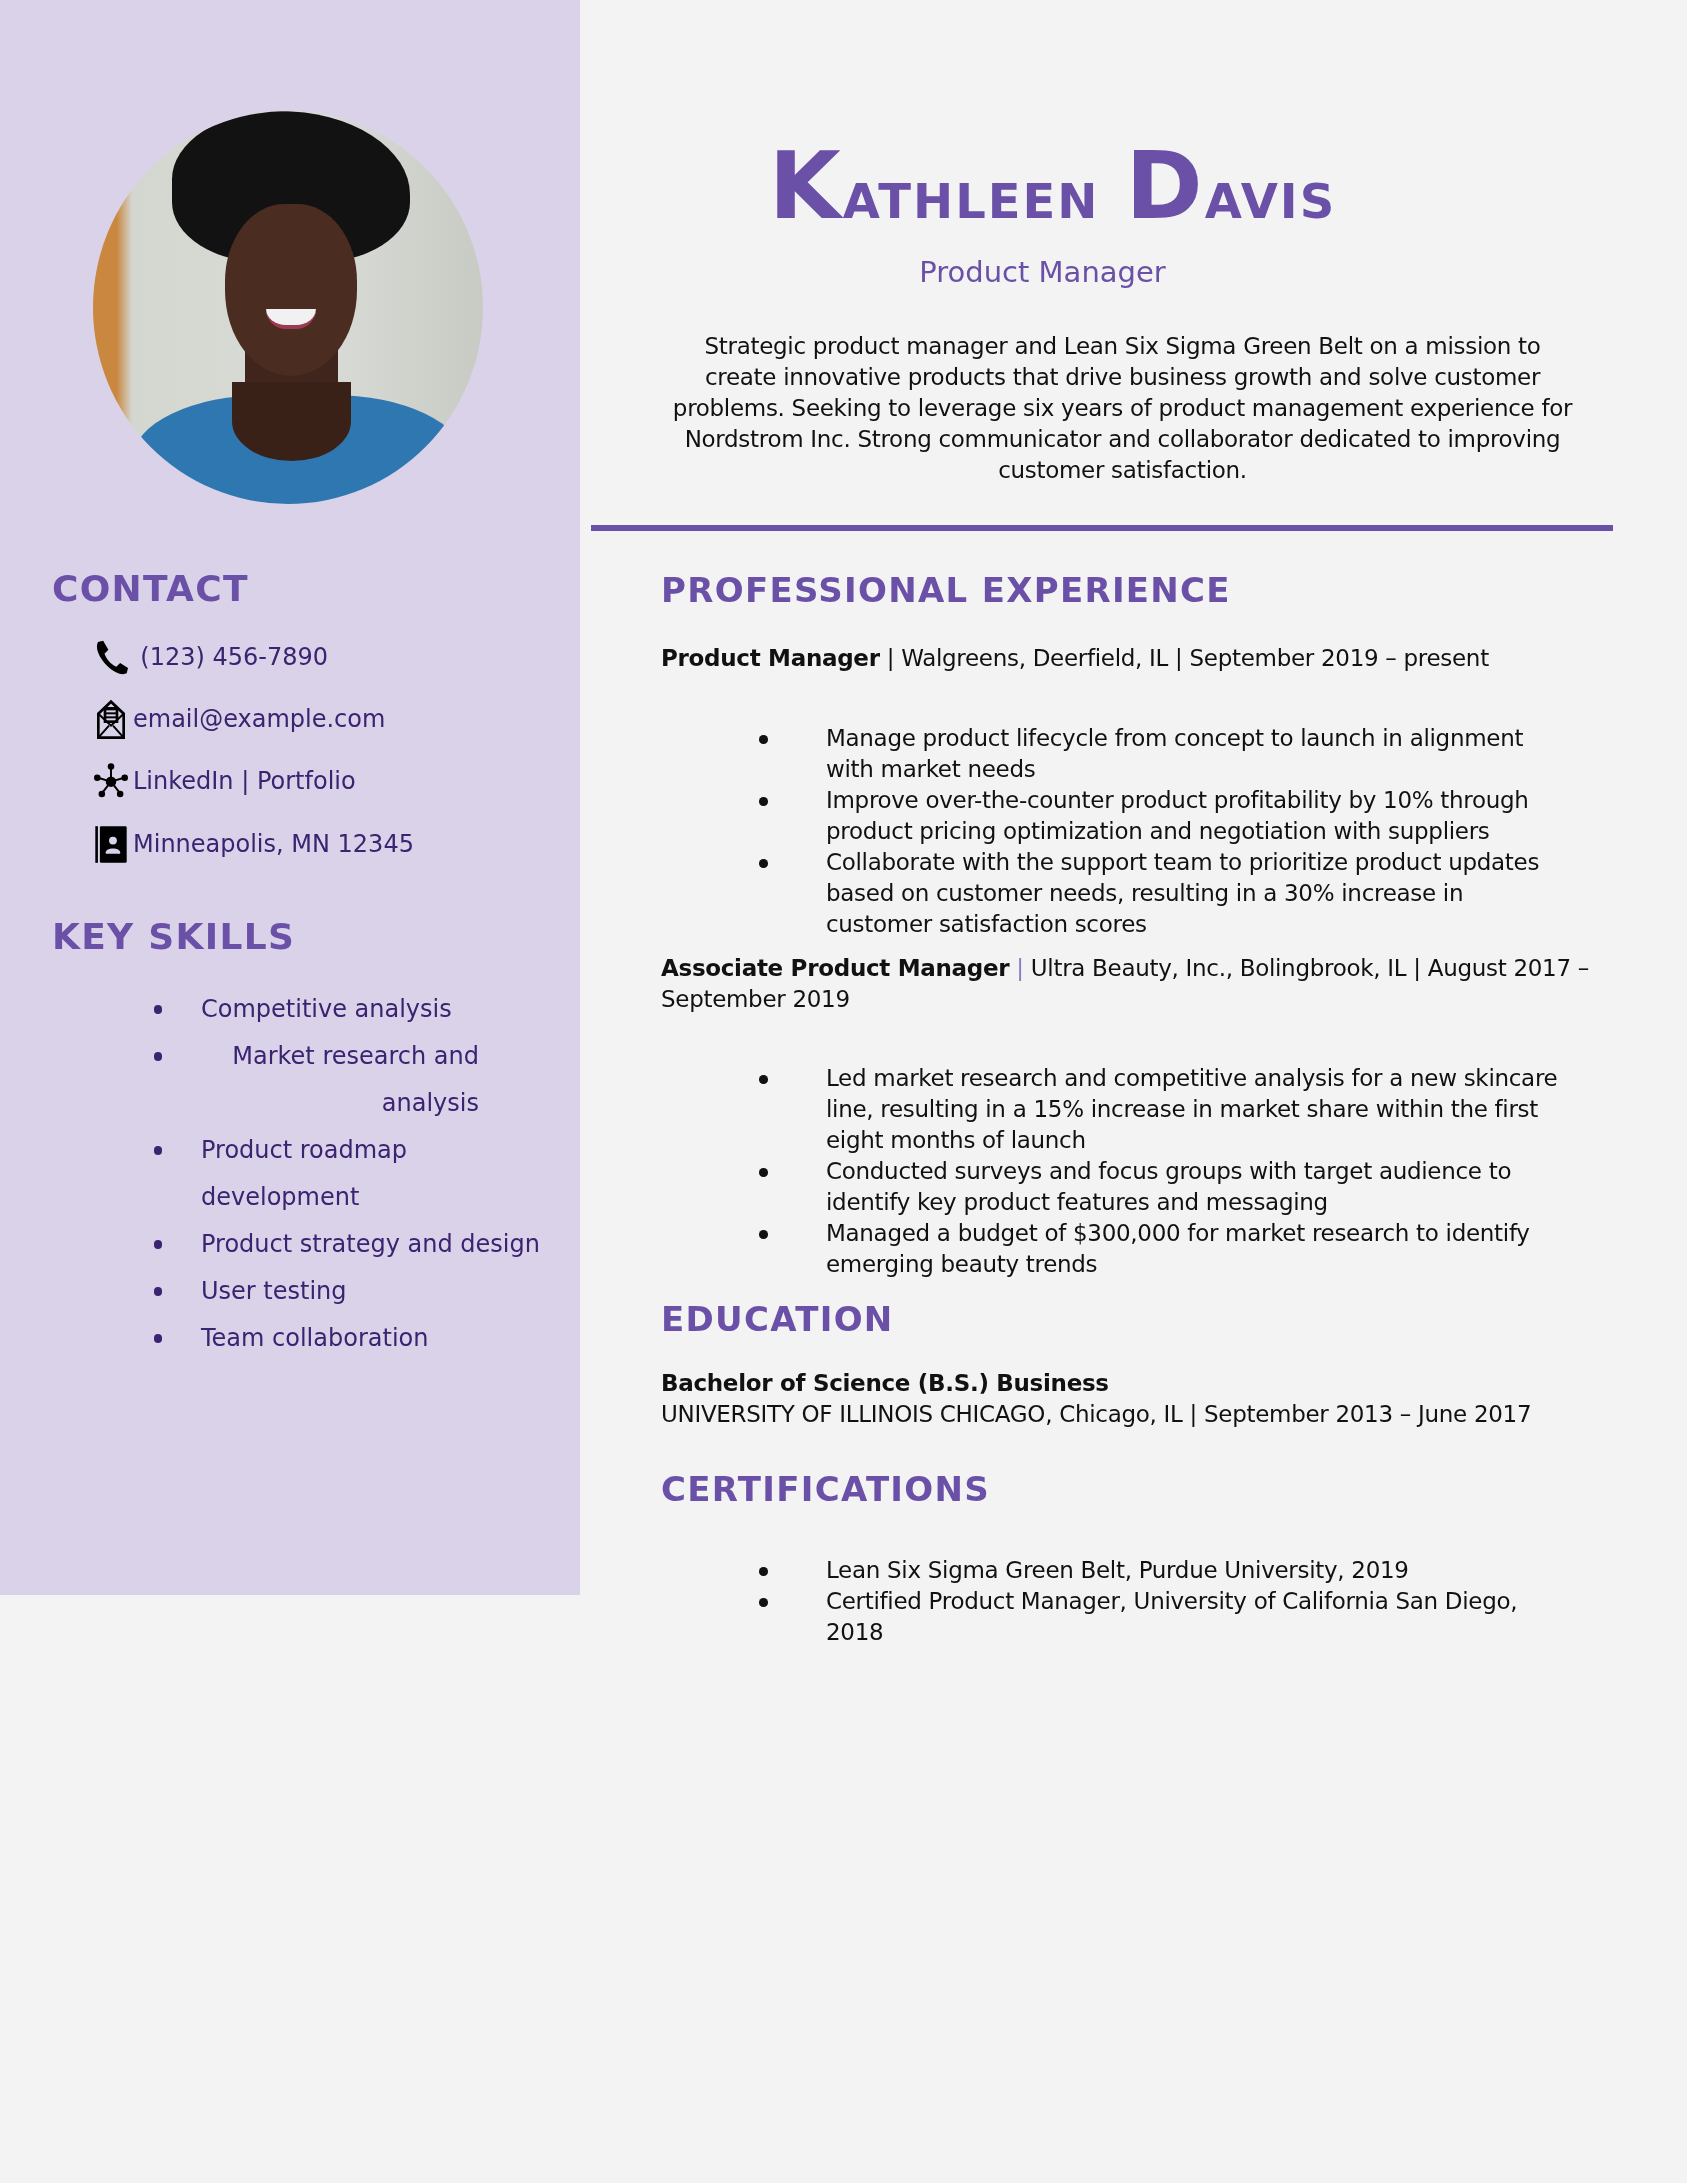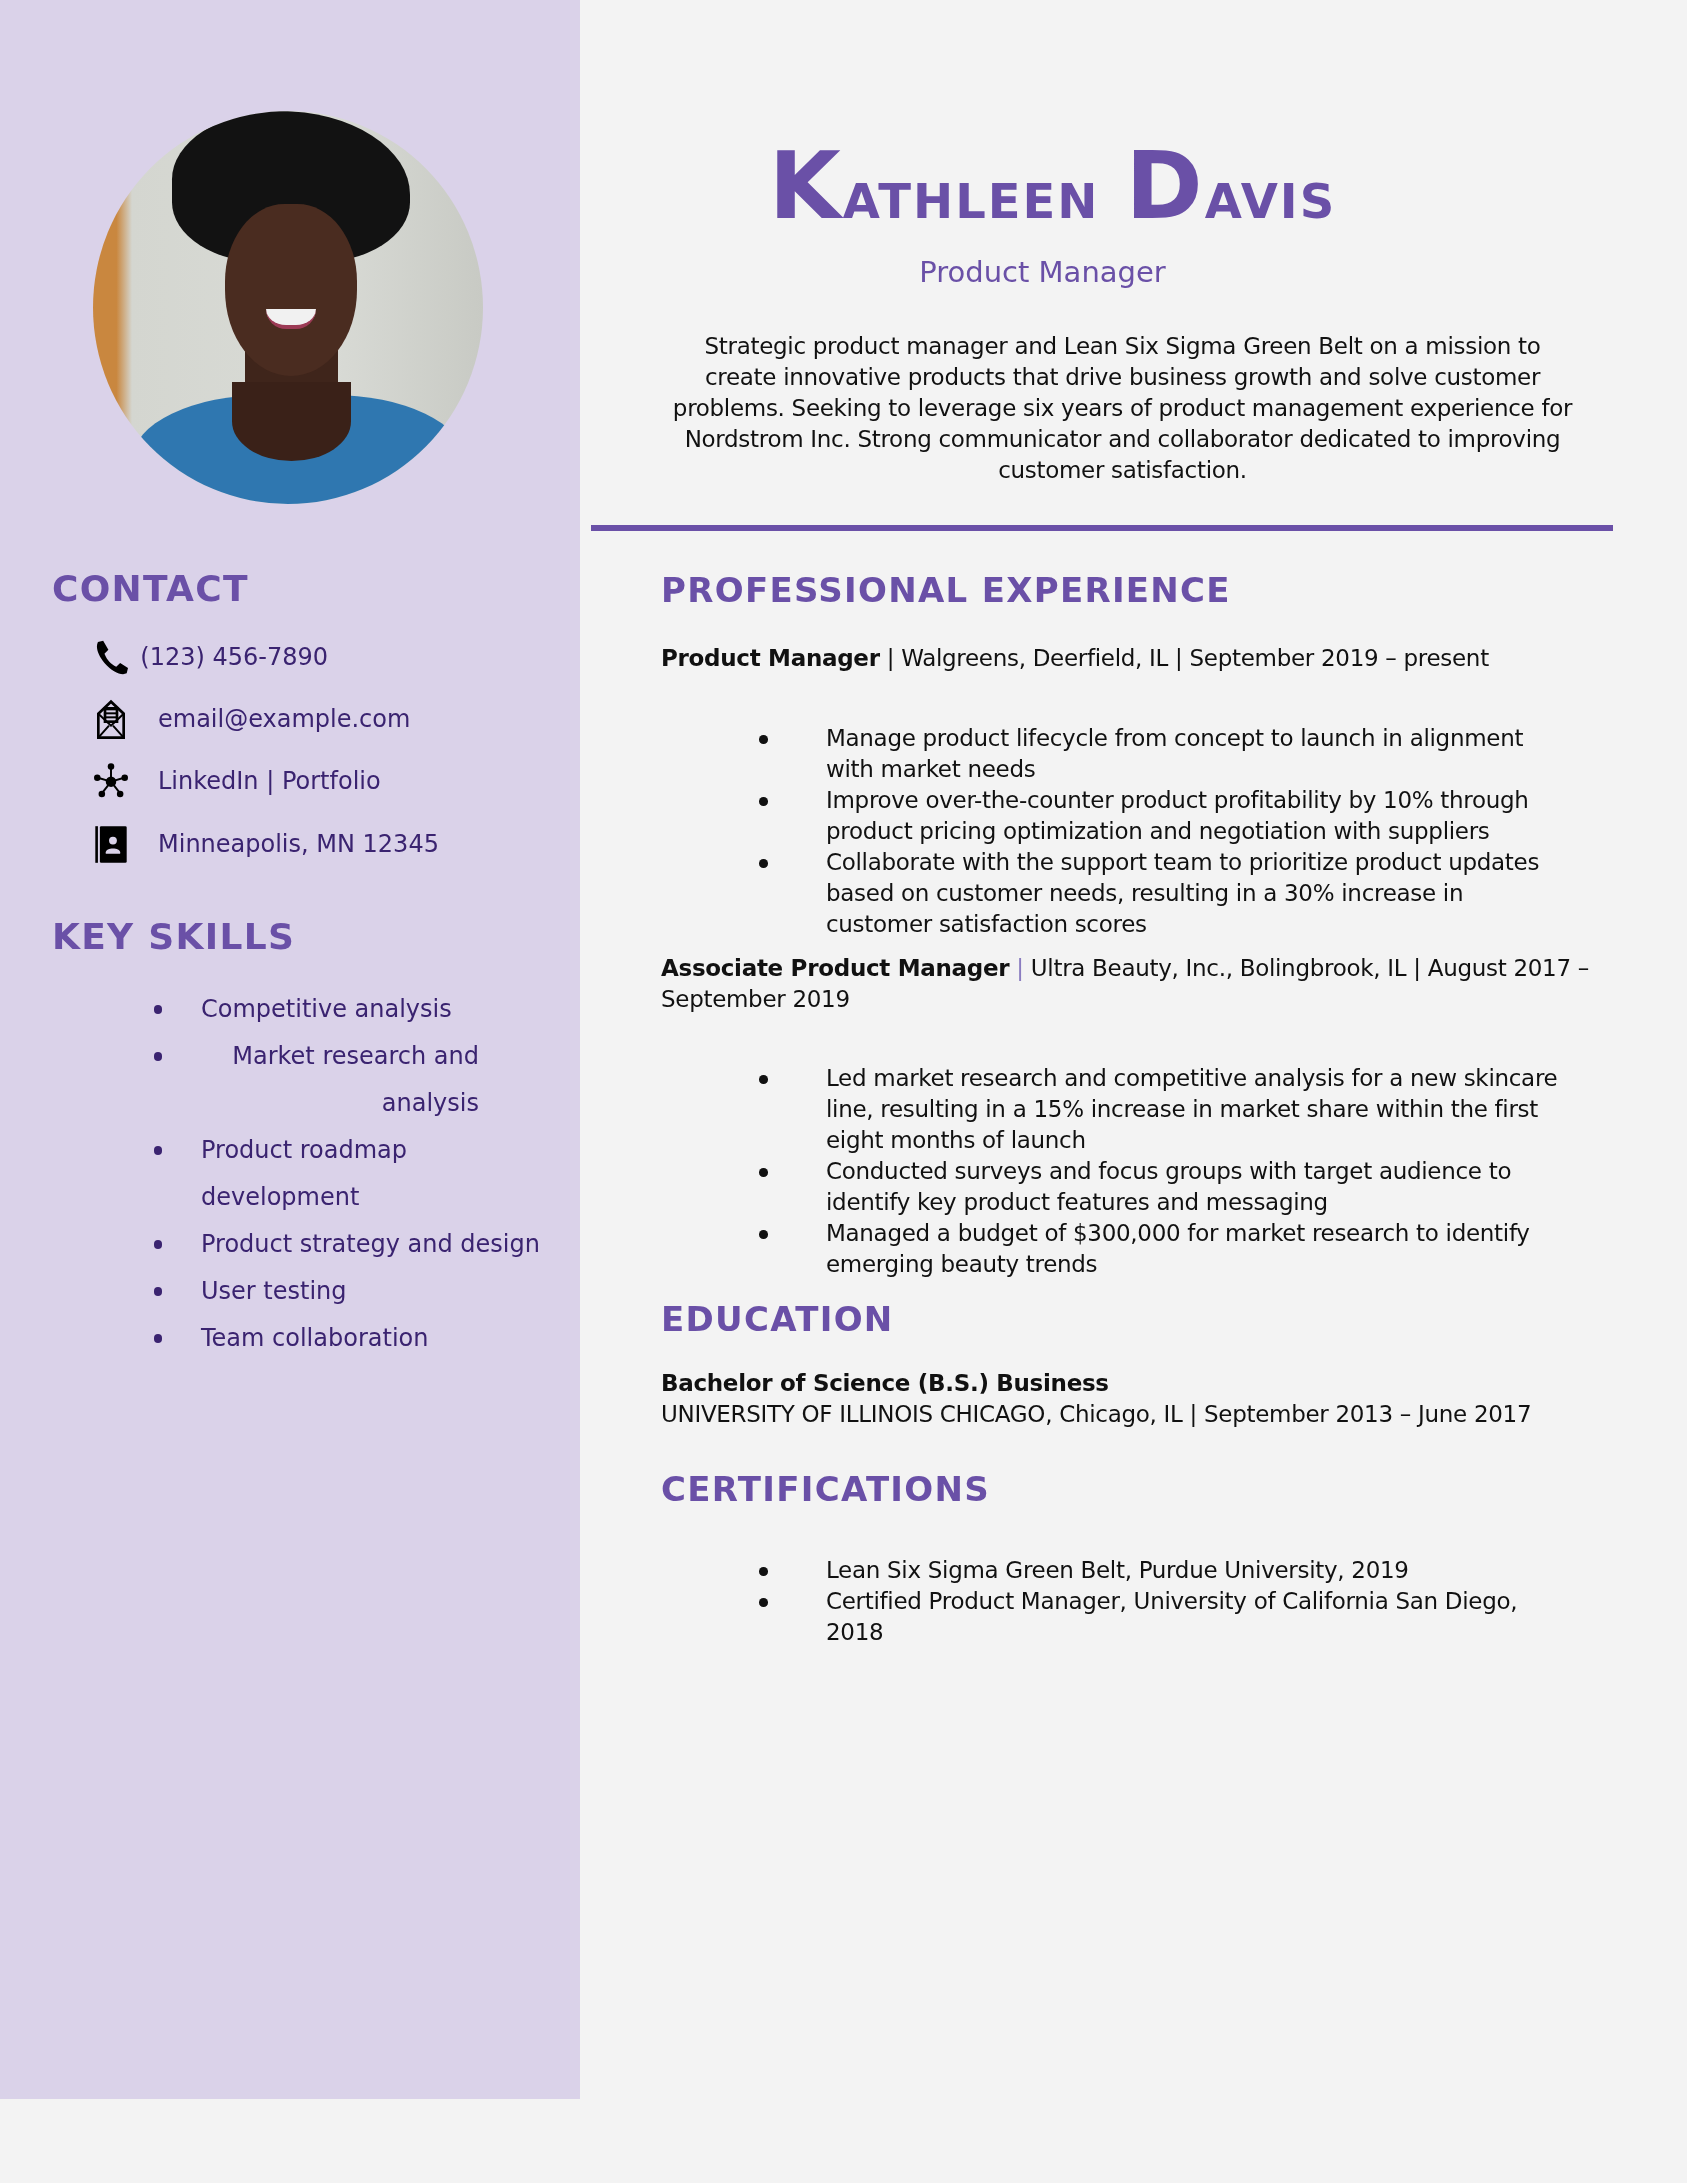--- a/index.html
+++ b/index.html
@@ -2,21 +2,21 @@
 <html style="font-size:10.6px"><head>
   <meta charset="utf-8">
   <style>
     html, body { margin: 0; padding: 0; }
     body {
       width: 1687px; height: 2183px; position: relative; overflow: hidden;
       background: #f3f3f3;
       font-family: "Liberation Sans", sans-serif;
     }
     .sidebar {
-      position: absolute; left: 0; top: 0; width: 580px; height: 2099px;
+      position: absolute; left: 0; top: 0; width: 580px; height: 1595px;
       background: #dad2e9;
     }
     .main {
       position: absolute; left: 580px; top: 0; width: 892px; height: 2183px;
       background: #f3f3f3;
     }
     .photo {
       position: absolute; left: 93px; top: 111px; width: 390px; height: 393px;
       border-radius: 50%; overflow: hidden;
       background: linear-gradient(90deg, #c9873f 0%, #c9873f 6%, #d4d6d0 10%, #d9dbd6 60%, #c8cac4 100%);
@@ -49,21 +49,21 @@
     .side-heading {
       position: absolute; left: 52px;
       color: #6a50a7; font-weight: bold; font-size: 36px; letter-spacing: 1.3px;
       font-family: "DejaVu Sans", sans-serif;
     }
     .contact-row {
       position: absolute; left: 91px; height: 40px; display: flex; align-items: center;
     }
     .contact-row .icon { width: 40px; height: 40px; display: flex; align-items: center; justify-content: center; }
     .contact-row .text {
-      color: #3a2370; font-size: 24px; margin-left: 27px;
+      color: #3a2370; font-size: 24px; margin-left: 2px;
       font-family: "DejaVu Sans", sans-serif;
     }
     .skills {
       position: absolute; left: 149px; top: 986px; width: 410px; margin: 0; padding: 0; list-style: none;
     }
     .skills li {
       position: relative; padding-left: 52px; color: #3a2370; font-size: 24px; line-height: 47px;
       font-family: "DejaVu Sans", sans-serif;
     }
     .skills li::before {

